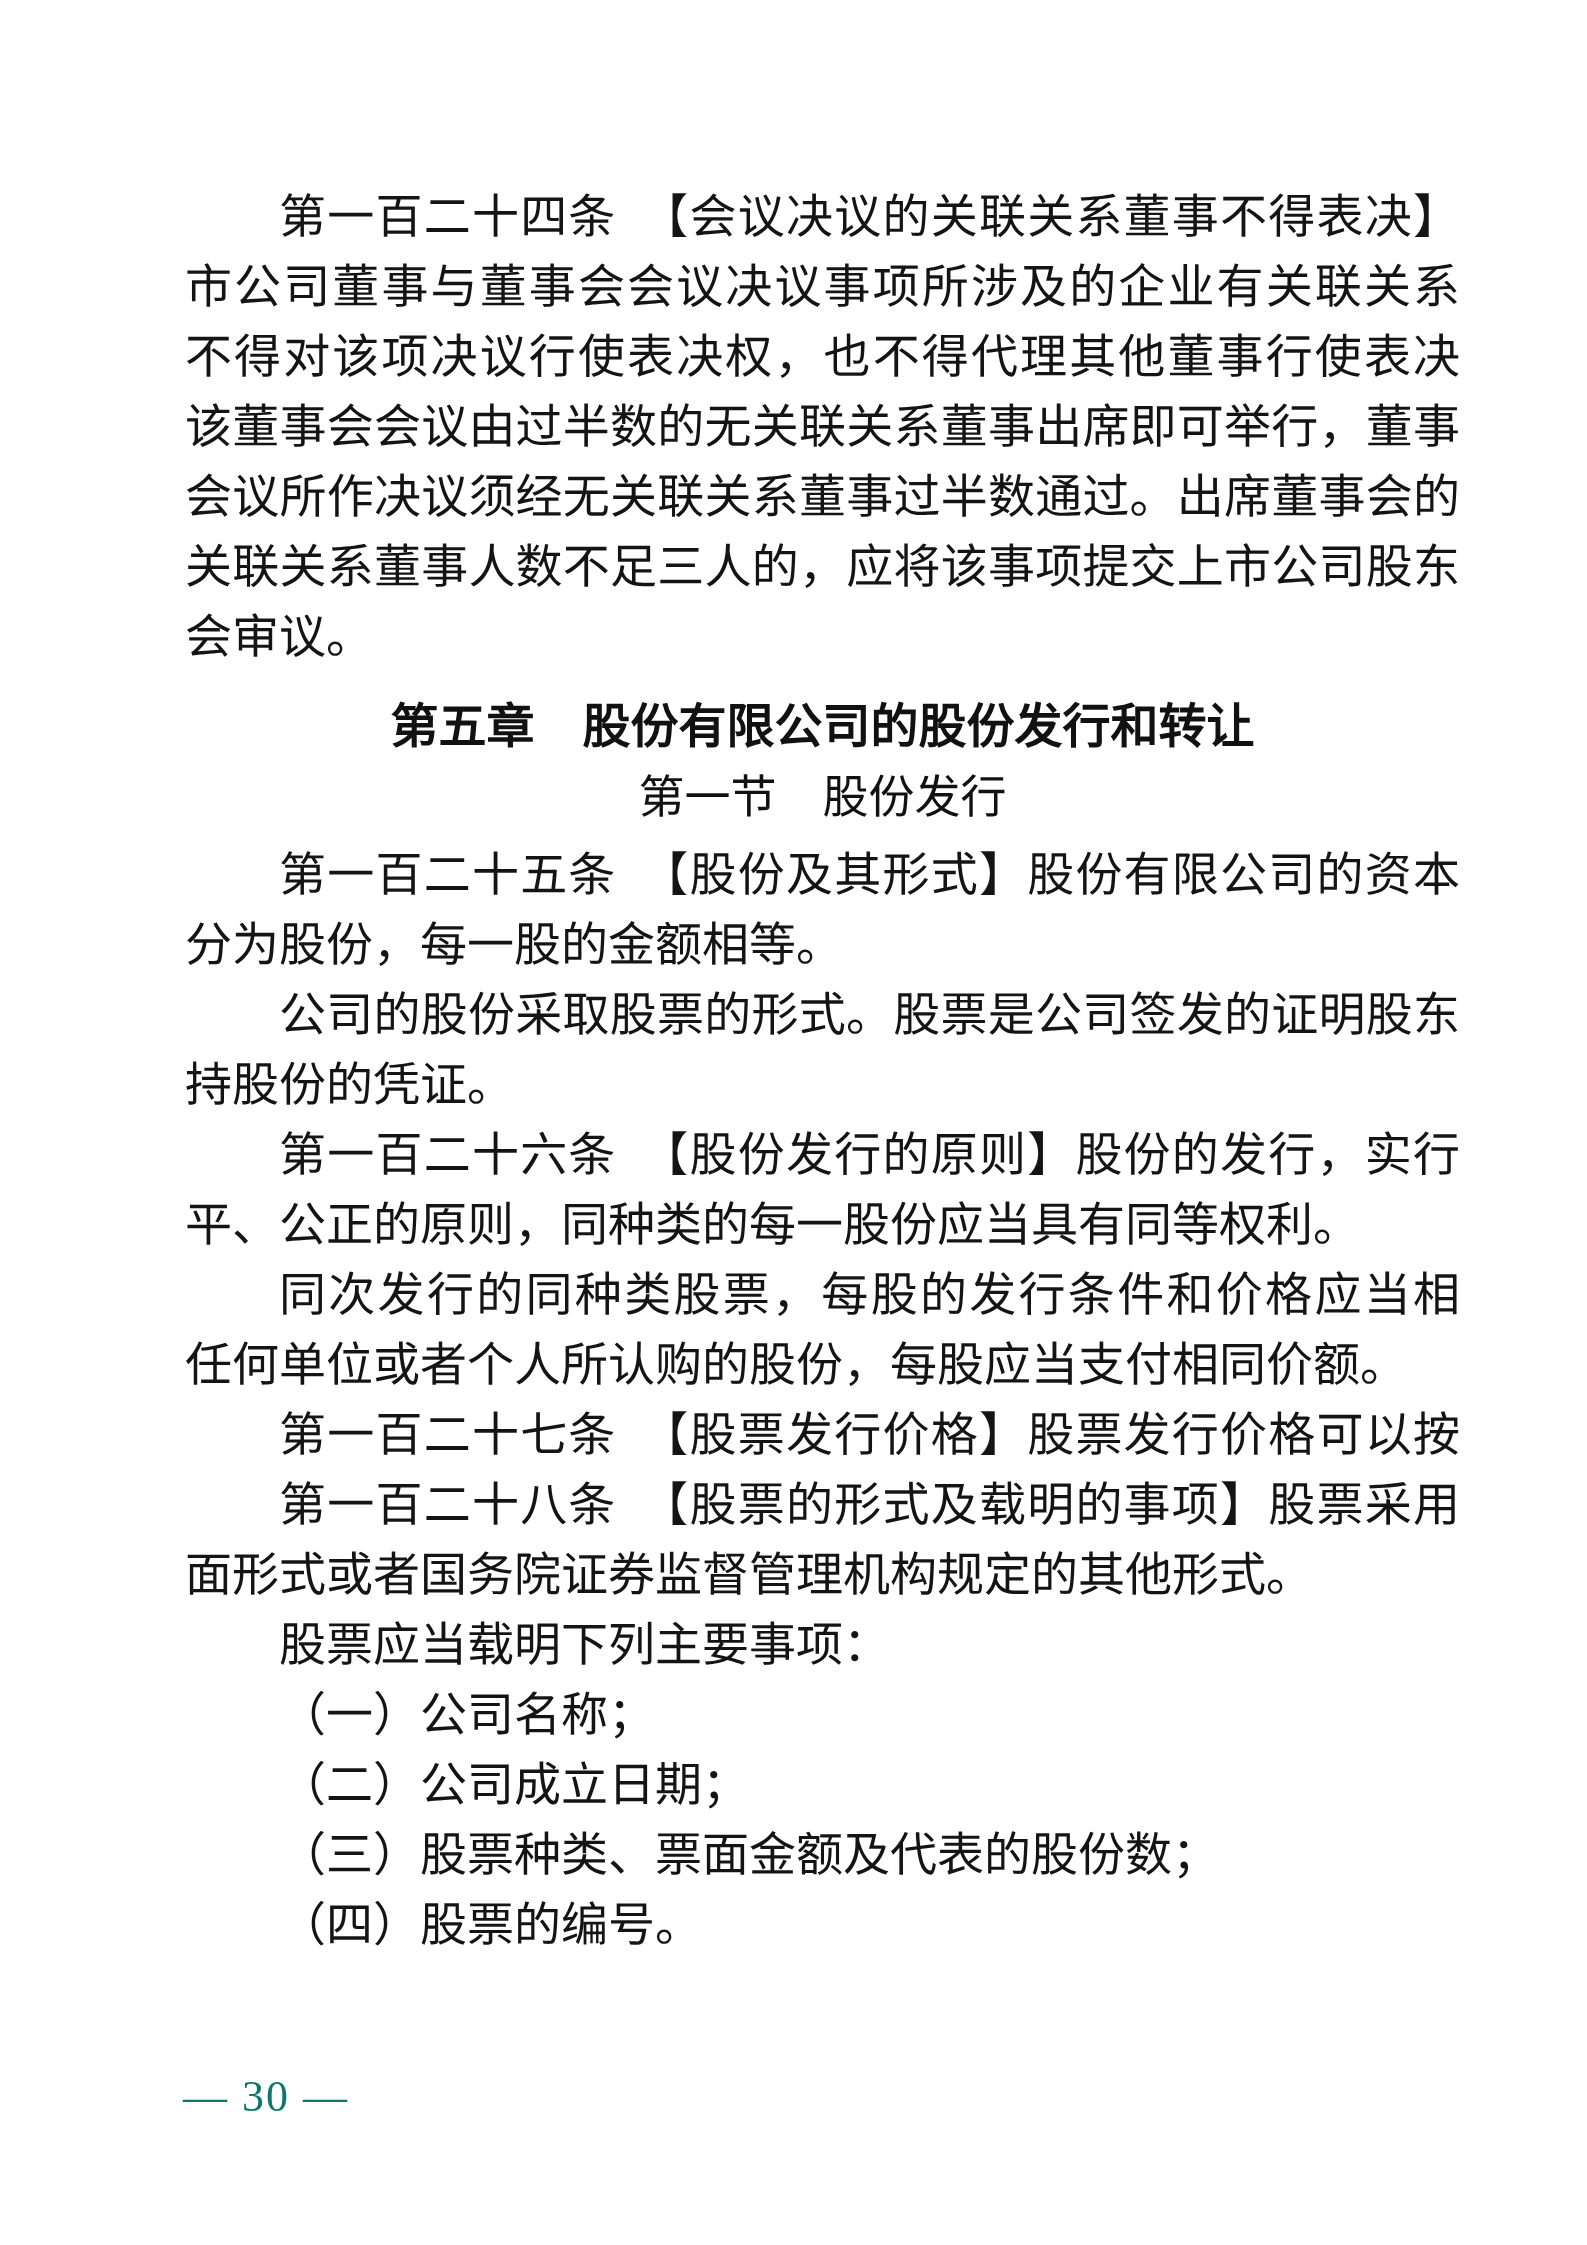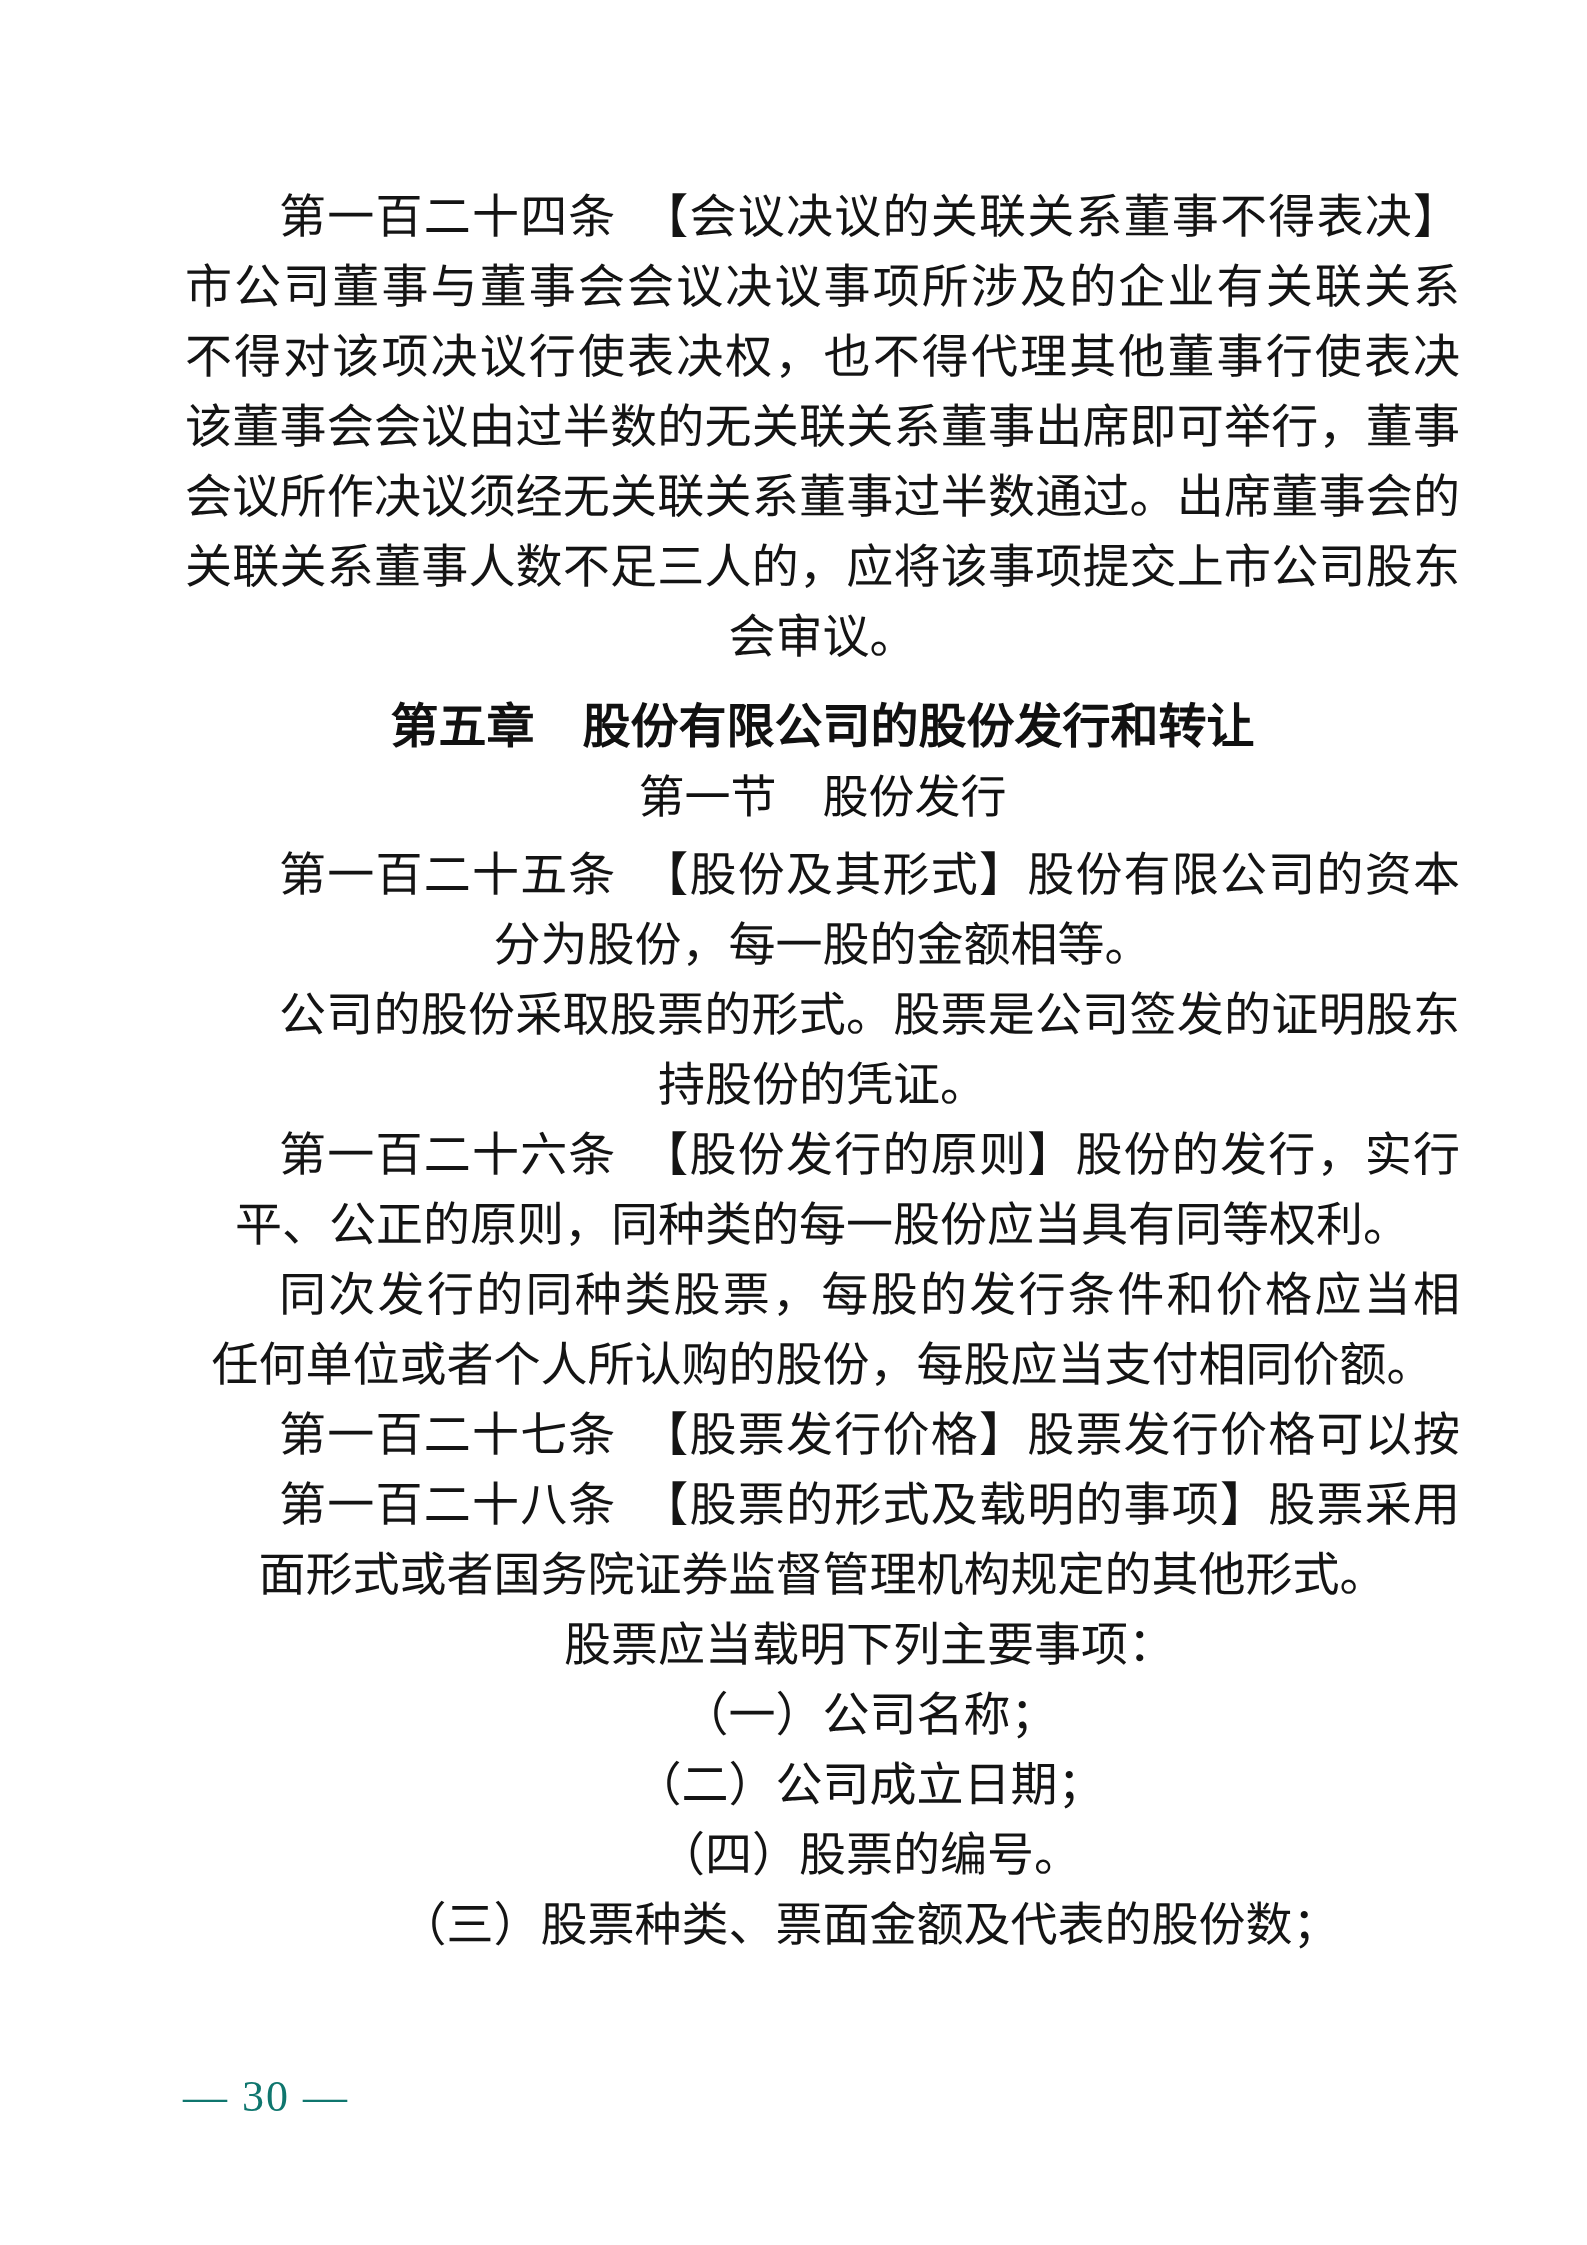--- a/index.html
+++ b/index.html
@@ -24,21 +24,21 @@
     position: absolute;
     left: 185px;
     top: 182px;
     width: 1275px;
   }
   .line {
     font-size: 47px;
     line-height: 70px;
     height: 70px;
     overflow: hidden;
-    text-align: center;
+    text-align: left;
     text-justify: inter-ideograph;
   }
   .line.ind {
     text-indent: 94px;
   }
   .line.fill {
     text-align: justify;
     text-align-last: justify;
   }
   .h-chapter {
@@ -96,19 +96,19 @@
     <div class="line ind fill">第一百二十六条　【股份发行的原则】股份的发行，实行公</div>
     <div class="line">平、公正的原则，同种类的每一股份应当具有同等权利。</div>
     <div class="line ind fill">同次发行的同种类股票，每股的发行条件和价格应当相同；</div>
     <div class="line">任何单位或者个人所认购的股份，每股应当支付相同价额。</div>
     <div class="line ind fill">第一百二十七条　【股票发行价格】股票发行价格可以按票</div>
     <div class="line ind fill">第一百二十八条　【股票的形式及载明的事项】股票采用纸</div>
     <div class="line">面形式或者国务院证券监督管理机构规定的其他形式。</div>
     <div class="line ind">股票应当载明下列主要事项：</div>
     <div class="line ind">（一）公司名称；</div>
     <div class="line ind">（二）公司成立日期；</div>
+    <div class="line ind">（三）股票种类、票面金额及代表的股份数；</div>
     <div class="line ind">（四）股票的编号。</div>
-    <div class="line ind">（三）股票种类、票面金额及代表的股份数；</div>
 
   </div>
 
   <div class="footer">— 30 —</div>
 </div>
 
 </body></html>

